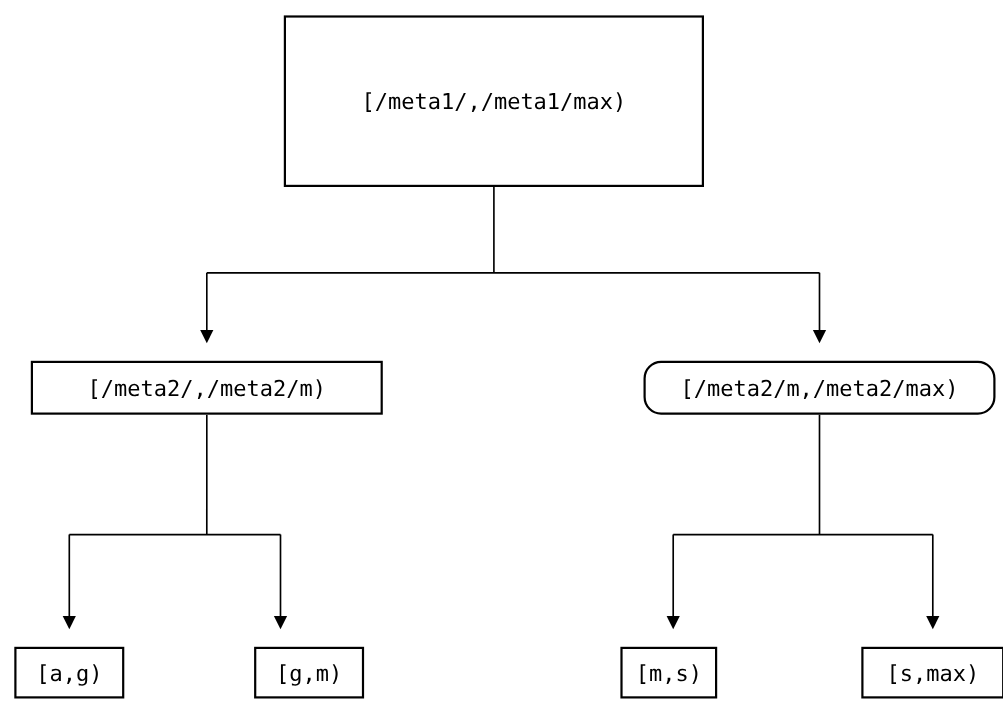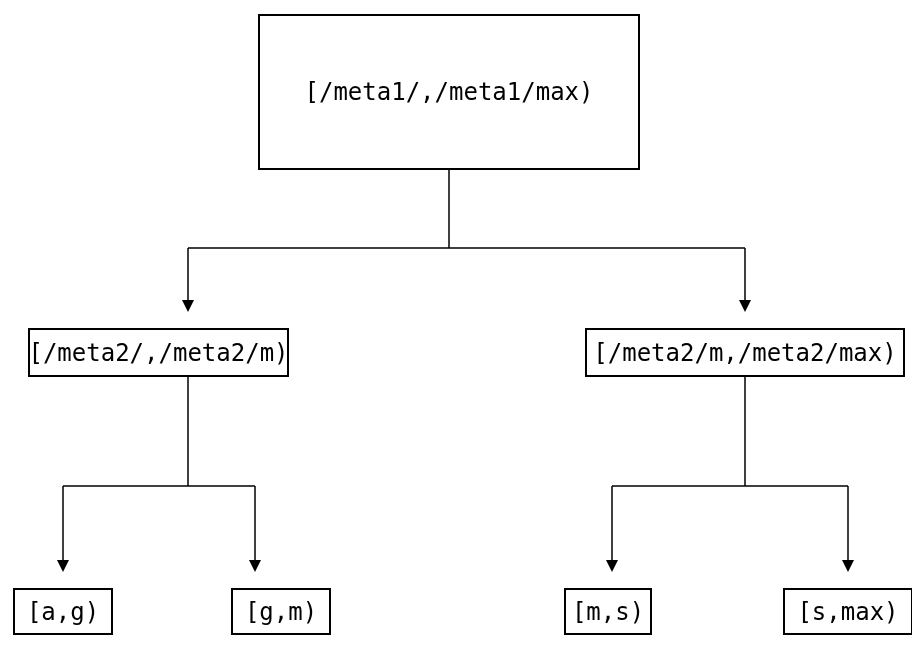--- a/index.html
+++ b/index.html
@@ -25,26 +25,26 @@
   }
   .node {
     position: absolute;
     box-sizing: border-box;
     border: 2px solid #000000;
     background: #ffffff;
     display: flex;
     align-items: center;
     justify-content: center;
     color: #000000;
-    font-size: 24px;
+    font-size: 20px;
     white-space: nowrap;
   }
   .node-root  { left: 258px; top: 14px;  width: 382px; height: 156px; }
-  .node-left  { left: 28px;  top: 328px; width: 261px; height: 49px; }
-  .node-right { left: 585px; top: 328px; width: 320px; height: 49px; }
+  .node-left  { left: 28px;  top: 328px; width: 320px; height: 49px; }
+  .node-right { left: 585px; top: 328px; width: 320px; height: 49px; border-radius: 16px; }
   .node-ag    { left: 13px;  top: 588px; width: 100px; height: 47px; }
   .node-gm    { left: 205px; top: 588px; width: 100px; height: 47px; margin-left: 26px; }
   .node-ms    { left: 564px; top: 588px; width: 88px;  height: 47px; }
   .node-smax  { left: 783px; top: 588px; width: 130px; height: 47px; }
   line, path { stroke: #000000; stroke-width: 1.5; fill: none; }
   polygon { fill: #000000; stroke: none; }
 </style>
 </head>
 <body>
 

